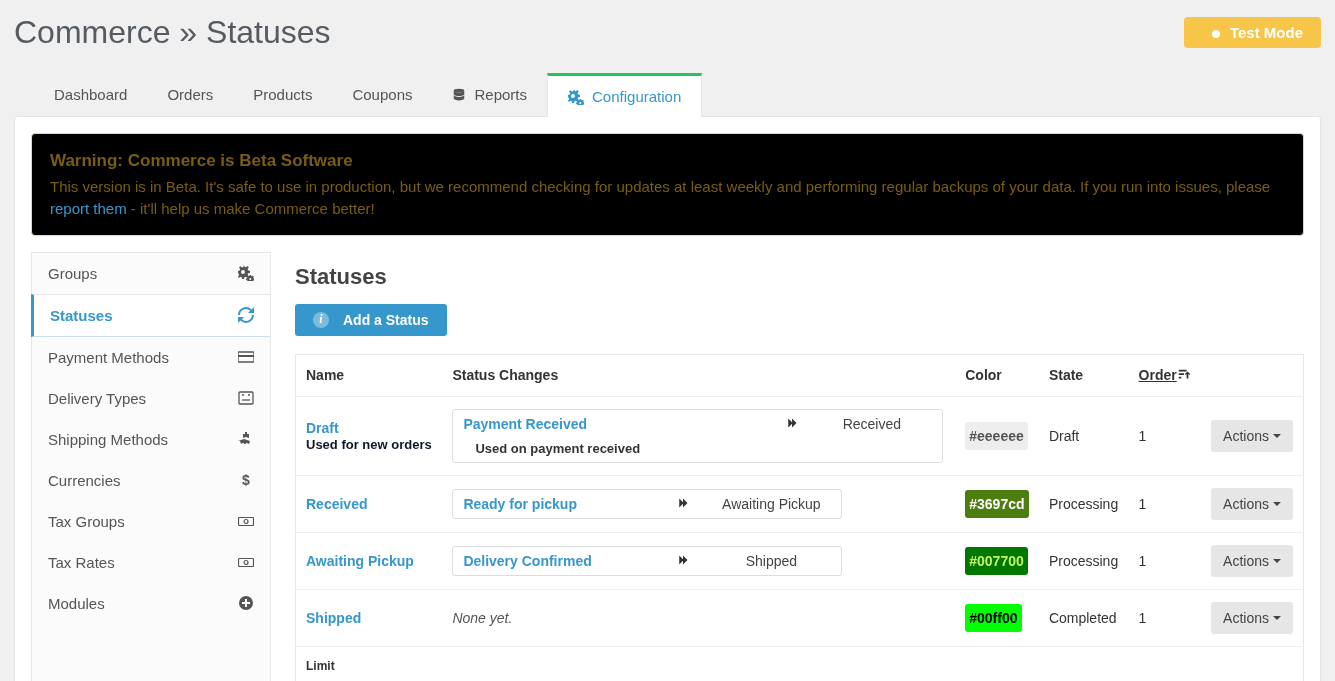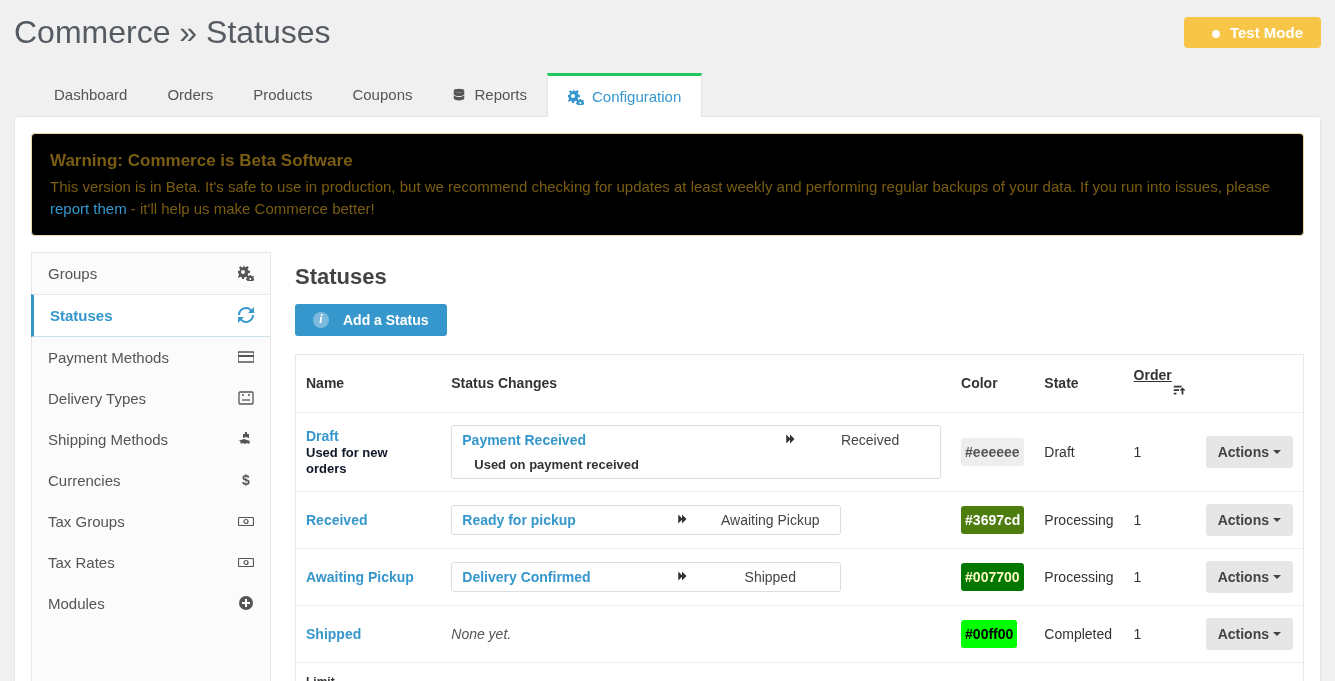--- a/index.html
+++ b/index.html
@@ -113,21 +113,21 @@
   .tag-box.twoline { flex-wrap: wrap; }
   .tag-box.twoline .line1 { display: flex; width: 100%; align-items: center; }
   .tag-box.twoline .line2 { width: 100%; }
 
   .swatch {
     display: inline-block; padding: 6px 4px; border-radius: 3px;
     font-size: 14px; font-weight: 600;
   }
   .actions-btn {
     background: #e6e6e6; border: none; border-radius: 3px;
-    padding: 8px 12px; font-size: 14px; font-weight: 700; color: #444;
+    padding: 8px 12px; font-size: 14px; font-weight: 400; color: #444;
     cursor: pointer; display: inline-flex; align-items: center; gap: 4px;
   }
   .caret { display: inline-block; width: 0; height: 0; border: 4px solid transparent; border-top-color: #444; margin-top: 4px; }
 
   .limit-row td { padding: 10px; }
   .limit-label { font-weight: 700; font-size: 12px; display: block; margin-bottom: 4px; }
   .sort-icon { float: right; }
   .none-yet { font-style: italic; color: #555; }
   td.actions-cell { text-align: right; }
 </style>
@@ -326,21 +326,21 @@
             </tr>
             <tr>
               <td><a href="#" class="row-link">Awaiting Pickup</a></td>
               <td><div class="tag-box">
                   <a href="#" class="sc-link">Delivery Confirmed</a>
                   <span class="arrow"><svg width="12" height="12" viewBox="0 0 16 16">
                       <path fill="#333" d="M3 2l6 6-6 6V2zm5 0l6 6-6 6V2z"></path>
                     </svg></span>
                   <span class="dest">Shipped</span>
                 </div></td>
-              <td><span class="swatch" style="background:#007700;color:#fef9c3">#007700</span></td>
+              <td><span class="swatch" style="background:#007700;color:#bef264">#007700</span></td>
               <td>Processing</td>
               <td>1</td>
               <td class="actions-cell"><button class="actions-btn">Actions <span class="caret"></span></button></td>
             </tr>
             <tr>
               <td><a href="#" class="row-link">Shipped</a></td>
               <td><span class="none-yet">None yet.</span></td>
               <td><span class="swatch" style="background:#00ff00;color:#000">#00ff00</span></td>
               <td>Completed</td>
               <td>1</td>

